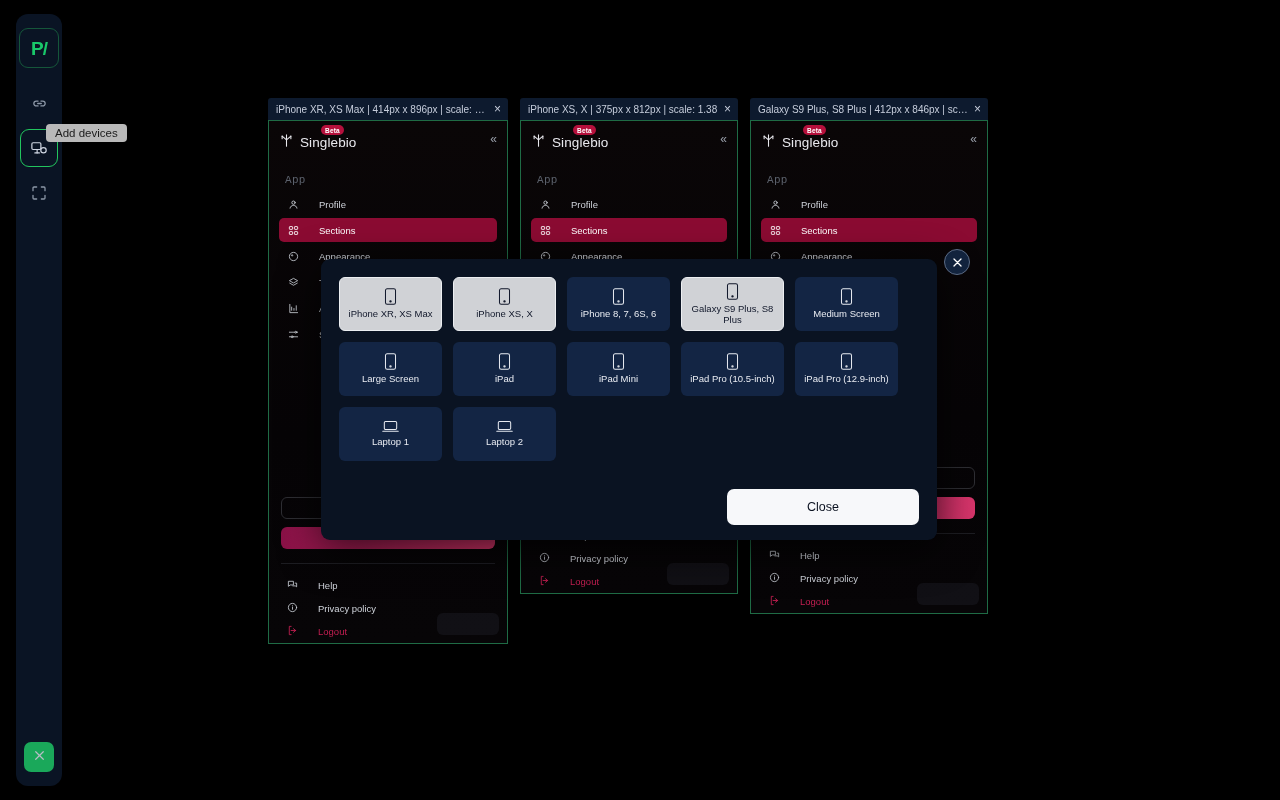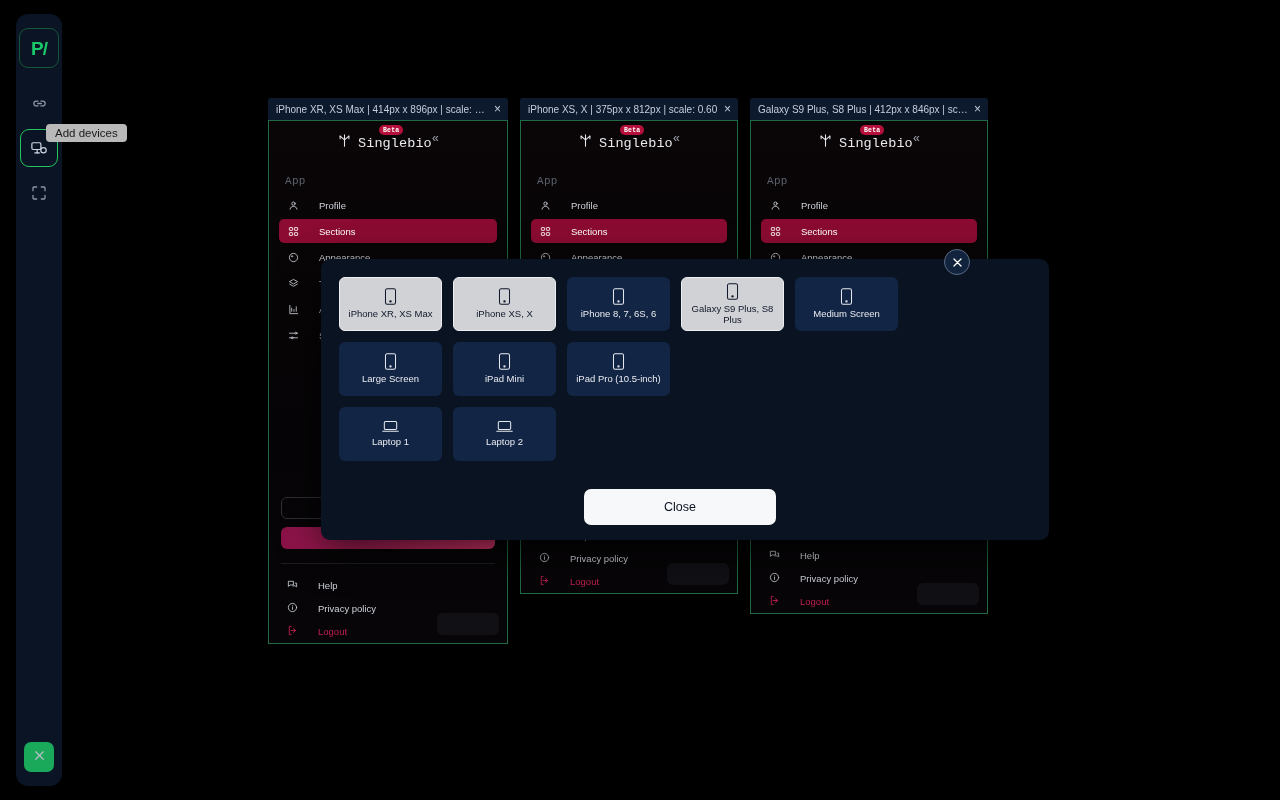--- a/index.html
+++ b/index.html
@@ -76,21 +76,21 @@
     position: relative;
   }
 
   
   .app {
     position: absolute; inset: 0;
     background: linear-gradient(180deg,#0a0607 0%, #060406 60%, #070507 100%);
     padding: 12px 10px 0 10px;
     display: flex; flex-direction: column;
   }
-  .app-head { display:flex; align-items:flex-start; justify-content:center; margin-bottom: 22px; font-family: Liberation Mono, monospace;}
+  .app-head { display:flex; align-items:flex-start; justify-content:space-between; margin-bottom: 22px;}
   .brand { display:flex; align-items:center; gap:6px; position:relative; }
   .brand-name { color:#e9e9ee; font-size:13.5px; font-weight:500; letter-spacing:.1px;}
   .beta {
     position:absolute; top:-8px; left:42px;
     background:#b5103c; color:#fff; font-size:6.5px; font-weight:bold;
     padding:1.5px 4px; border-radius:7px; letter-spacing:.2px;
   }
   .collapse { color:#9aa0ab; font-size:12px; cursor:pointer; line-height:1;}
   .sec-label { color:#5c626d; font-size:11px; margin:0 0 6px 6px; letter-spacing:.3px;font-family:Liberation Mono, monospace;}
   .nav-item {
@@ -116,39 +116,39 @@
     border-radius:6px; background:#1a1a20; opacity:.55;
   }
 
   
   .modal-close {
     position:absolute; left:944px; top:249px; width:26px; height:26px;
     border-radius:50%; background:#12233d; border:1px solid #5b6b85;
     display:flex; align-items:center; justify-content:center; cursor:pointer; z-index:52;
   }
   .modal {
-    position:absolute; left:321px; top:259px; width:728px; height:281px;
+    position:absolute; left:321px; top:259px; width:616px; height:281px;
     background:#0a1322; border-radius:9px; z-index:50;
     display:flex; flex-direction:column;
     box-shadow: 0 10px 40px rgba(0,0,0,.7);
   }
   .modal-body { padding: 18px 18px 0 18px; flex: 1 1 auto; }
   .dev-row { display:flex; gap:11px; margin-bottom:11px; }
   .dev-btn {
     flex: 0 0 103px; height: 54px; border-radius:6px;
     background:#132544; border:1px solid transparent;
     display:flex; flex-direction:column; align-items:center; justify-content:center;
     gap:4px; cursor:pointer; padding: 2px 4px;
   }
   .dev-btn .lbl { color:#e8ebf1; font-size:9.5px; text-align:center; line-height:1.15; }
   .dev-btn.selected { background:#d0d2d6; border-color:#eceef1; }
   .dev-btn.selected .lbl { color:#10172a; }
   .dev-btn.selected svg { stroke:#10172a; }
   .modal-divider { height:1px; background:#1d2b42; margin: 3px 18px 0 18px; }
-  .modal-foot { padding: 14px 28px 18px 18px; display:flex; justify-content:center; }
+  .modal-foot { padding: 14px 18px 18px 18px; display:flex; justify-content:flex-end; }
   .close-btn {
     width:192px; height:36px; border-radius:7px;
     background:#f7f8fa; color:#0b1220; border:none;
     font-size:12.5px; font-family:"Liberation Sans", sans-serif;
     cursor:pointer;
   }
 </style>
 </head>
 <body>
 
@@ -326,21 +326,21 @@
             </span>
             <span>Logout</span>
           </div>
           <div class="ghost-blob"></div>
         </div>
       </div>
     </div>
 
     <div class="frame" style="left:252px;width:218px;">
       <div class="frame-head">
-        <span class="frame-head-label">iPhone XS, X | 375px x 812px | scale: 0.60</span>
+        <span class="frame-head-label">iPhone XS, X | 375px x 812px | scale: 1.38</span>
         <span class="frame-head-x">×</span>
       </div>
       <div class="frame-body" style="height:474px;">
         <div class="app">
           <div class="app-head">
             <div class="brand">
               <span>
                 <svg width="15" height="15" viewBox="0 0 24 24" fill="none" stroke="#e9e9ee" stroke-width="1.7" stroke-linecap="round">
                   <path d="M12 3v18"></path>
                     <path d="M12 11L5 5"></path>
@@ -639,28 +639,42 @@
               <rect x="1.5" y="1" width="13" height="20" rx="2.2"></rect>
               <circle cx="8" cy="17.3" r=".9" fill="currentColor"></circle>
             </svg>
           <span class="lbl">Large Screen</span>
         </div>
         <div class="dev-btn">
           <svg width="13" height="17" viewBox="0 0 16 22" fill="none" stroke="#e8ebf1" stroke-width="1.3">
               <rect x="1.5" y="1" width="13" height="20" rx="2.2"></rect>
               <circle cx="8" cy="17.3" r=".9" fill="currentColor"></circle>
             </svg>
+          <span class="lbl">iPad</span>
+        </div>
+        <div class="dev-btn">
+          <svg width="13" height="17" viewBox="0 0 16 22" fill="none" stroke="#e8ebf1" stroke-width="1.3">
+              <rect x="1.5" y="1" width="13" height="20" rx="2.2"></rect>
+              <circle cx="8" cy="17.3" r=".9" fill="currentColor"></circle>
+            </svg>
           <span class="lbl">iPad Mini</span>
         </div>
         <div class="dev-btn">
           <svg width="13" height="17" viewBox="0 0 16 22" fill="none" stroke="#e8ebf1" stroke-width="1.3">
               <rect x="1.5" y="1" width="13" height="20" rx="2.2"></rect>
               <circle cx="8" cy="17.3" r=".9" fill="currentColor"></circle>
             </svg>
           <span class="lbl">iPad Pro (10.5-inch)</span>
+        </div>
+        <div class="dev-btn">
+          <svg width="13" height="17" viewBox="0 0 16 22" fill="none" stroke="#e8ebf1" stroke-width="1.3">
+              <rect x="1.5" y="1" width="13" height="20" rx="2.2"></rect>
+              <circle cx="8" cy="17.3" r=".9" fill="currentColor"></circle>
+            </svg>
+          <span class="lbl">iPad Pro (12.9-inch)</span>
         </div>
       </div>
 
       <div class="dev-row">
         <div class="dev-btn">
           <svg width="17" height="13" viewBox="0 0 22 16" fill="none" stroke="#e8ebf1" stroke-width="1.3">
               <rect x="3" y="1.5" width="16" height="10.5" rx="1.6"></rect>
               <path d="M1 14h20" stroke-linecap="round"></path>
             </svg>
           <span class="lbl">Laptop 1</span>

